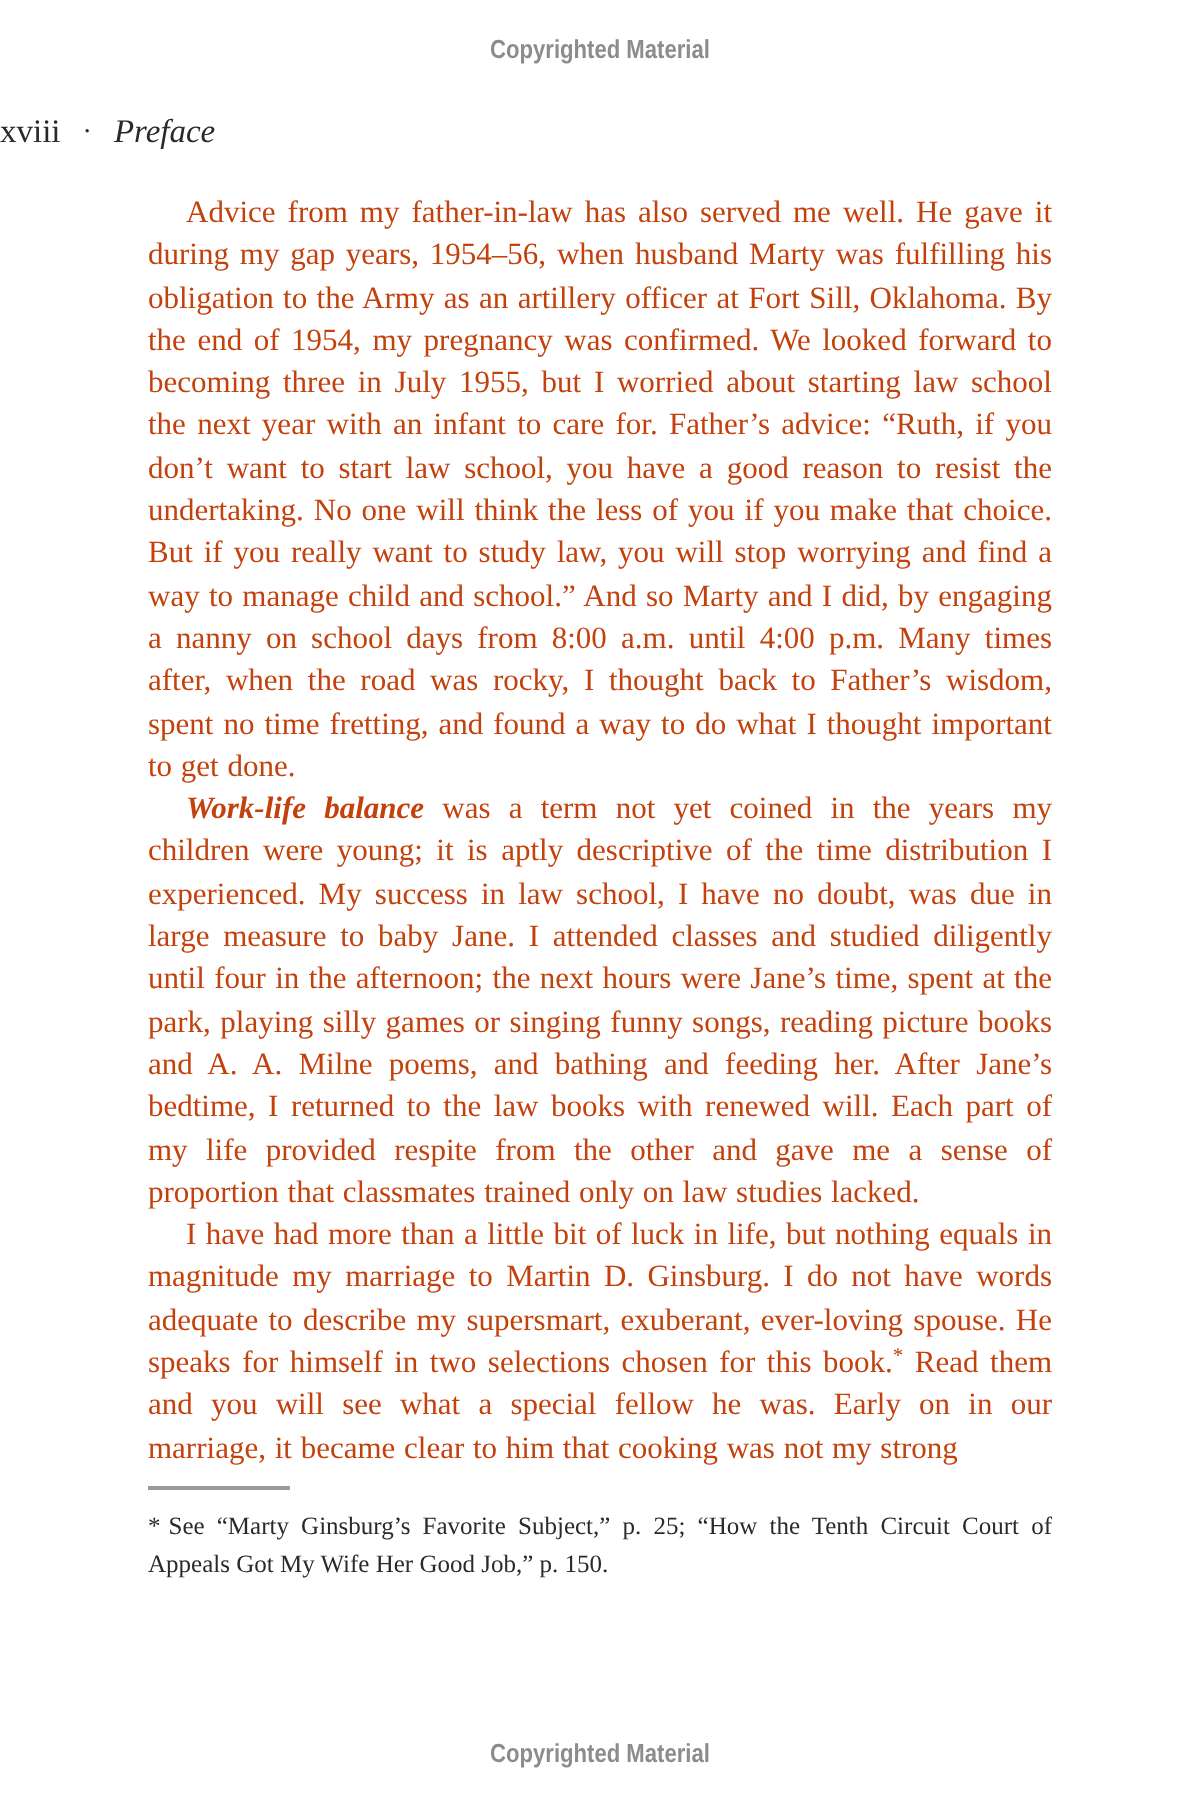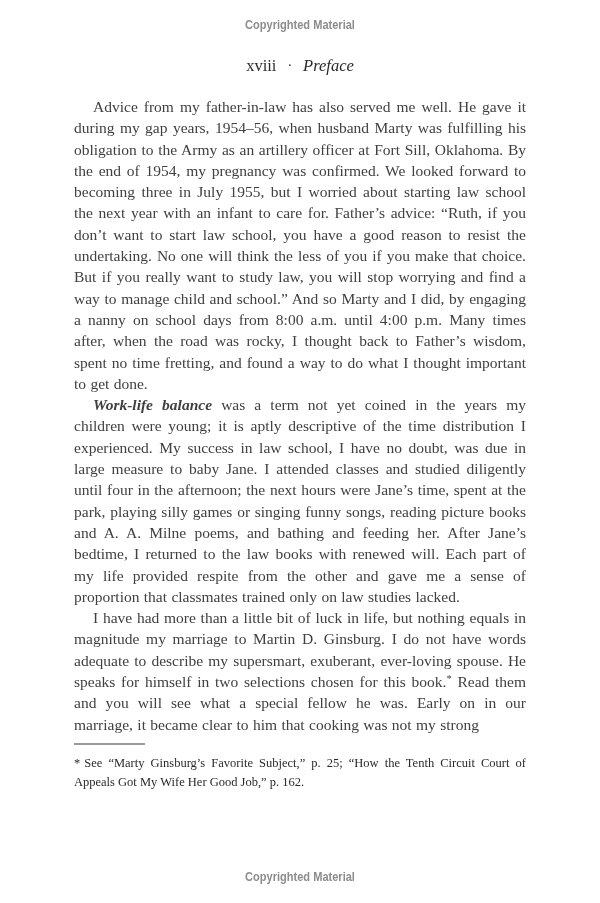--- a/index.html
+++ b/index.html
@@ -25,21 +25,21 @@
     transform-origin: 50% 50%;
     letter-spacing: 0px;
   }
   .notice-top { top: 17px; }
   .notice-bottom { top: 869px; }
   .running-head {
     position: absolute;
     top: 56px;
     left: 0;
     width: 100%;
-    text-align: center;
+    text-align: left;
     font-size: 16.5px;
     color: #2a2a2a;
   }
   .running-head .sep {
     display: inline-block;
     margin: 0 11px;
     font-size: 14px;
     vertical-align: 1px;
     color: #2a2a2a;
   }
@@ -49,21 +49,21 @@
     top: 96px;
     left: 74px;
     width: 452px;
   }
   .para {
     margin: 0;
     font-size: 15.5px;
     line-height: 21.3px;
     text-align: justify;
     text-indent: 19px;
-    color: #404040;
+    color: #c2410c;
     word-spacing: 0.5px;
   }
   .para i { font-style: italic; font-weight: bold; }
   .para sup {
     font-size: 10.5px;
     line-height: 0;
     vertical-align: 5px;
   }
   .footnote-area {
     position: absolute;
@@ -98,18 +98,18 @@
   </div>
 
   <div class="body-text" id="paragraphs">
       <p class="para"><span>Advice from my father-in-law has also served me well. He gave it during my gap years, 1954–56, when husband Marty was fulfilling his obligation to the Army as an artillery officer at Fort Sill, Oklahoma. By the end of 1954, my pregnancy was confirmed. We looked forward to becoming three in July 1955, but I worried about starting law school the next year with an infant to care for. Father’s advice: “Ruth, if you don’t want to start law school, you have a good reason to resist the undertaking. No one will think the less of you if you make that choice. But if you really want to study law, you will stop worrying and find a way to manage child and school.” And so Marty and I did, by engaging a nanny on school days from 8:00 a.m. until 4:00 p.m. Many times after, when the road was rocky, I thought back to Father’s wisdom, spent no time fretting, and found a way to do what I thought important to get done.</span></p>
       <p class="para"><i>Work-life balance</i><span> was a term not yet coined in the years my children were young; it is aptly descriptive of the time distribution I experienced. My success in law school, I have no doubt, was due in large measure to baby Jane. I attended classes and studied diligently until four in the afternoon; the next hours were Jane’s time, spent at the park, playing silly games or singing funny songs, reading picture books and A. A. Milne poems, and bathing and feeding her. After Jane’s bedtime, I returned to the law books with renewed will. Each part of my life provided respite from the other and gave me a sense of proportion that classmates trained only on law studies lacked.</span></p>
       <p class="para"><span>I have had more than a little bit of luck in life, but nothing equals in magnitude my marriage to Martin D. Ginsburg. I do not have words adequate to describe my supersmart, exuberant, ever-loving spouse. He speaks for himself in two selections chosen for this book.</span><sup>*</sup><span> Read them and you will see what a special fellow he was. Early on in our marriage, it became clear to him that cooking was not my strong</span></p>
     </div>
 
   <div class="footnote-area">
     <div class="footnote-rule"></div>
-    <p class="footnote"><span class="fn-marker">*</span><span>See “Marty Ginsburg’s Favorite Subject,” p. 25; “How the Tenth Circuit Court of Appeals Got My Wife Her Good Job,” p. 162.</span></p>
+    <p class="footnote"><span class="fn-marker">*</span><span>See “Marty Ginsburg’s Favorite Subject,” p. 25; “How the Tenth Circuit Court of Appeals Got My Wife Her Good Job,” p. 150.</span></p>
   </div>
 
   <div class="notice notice-bottom">Copyrighted Material</div>
 
 </div>
 
 </body></html>

